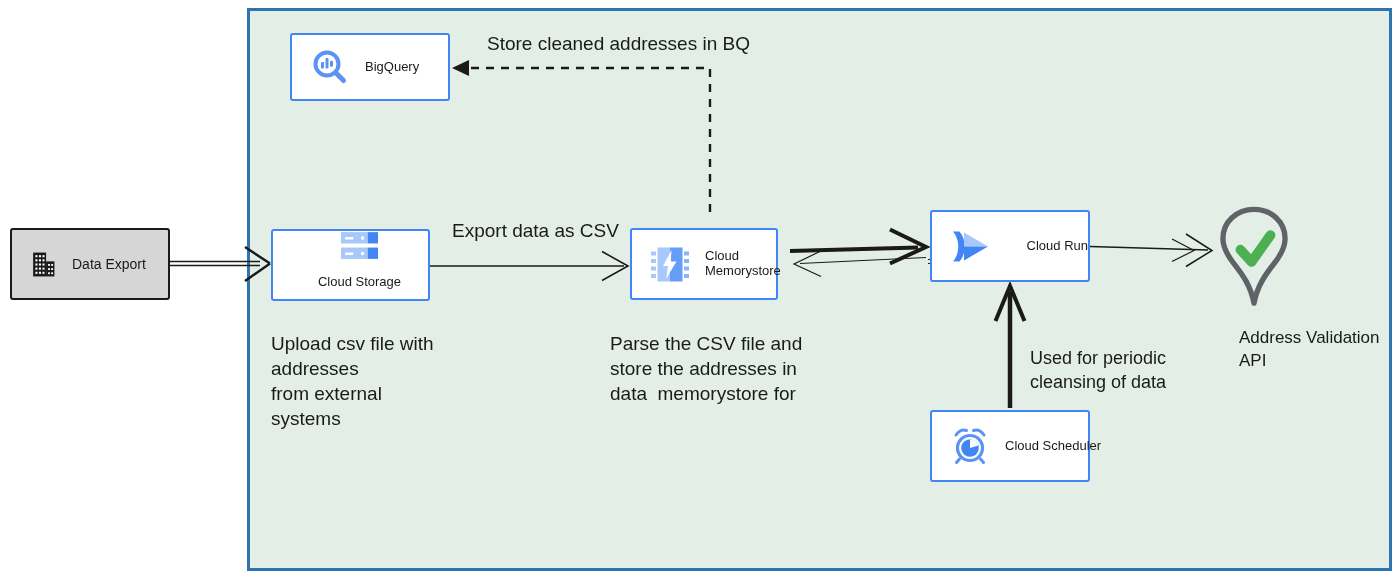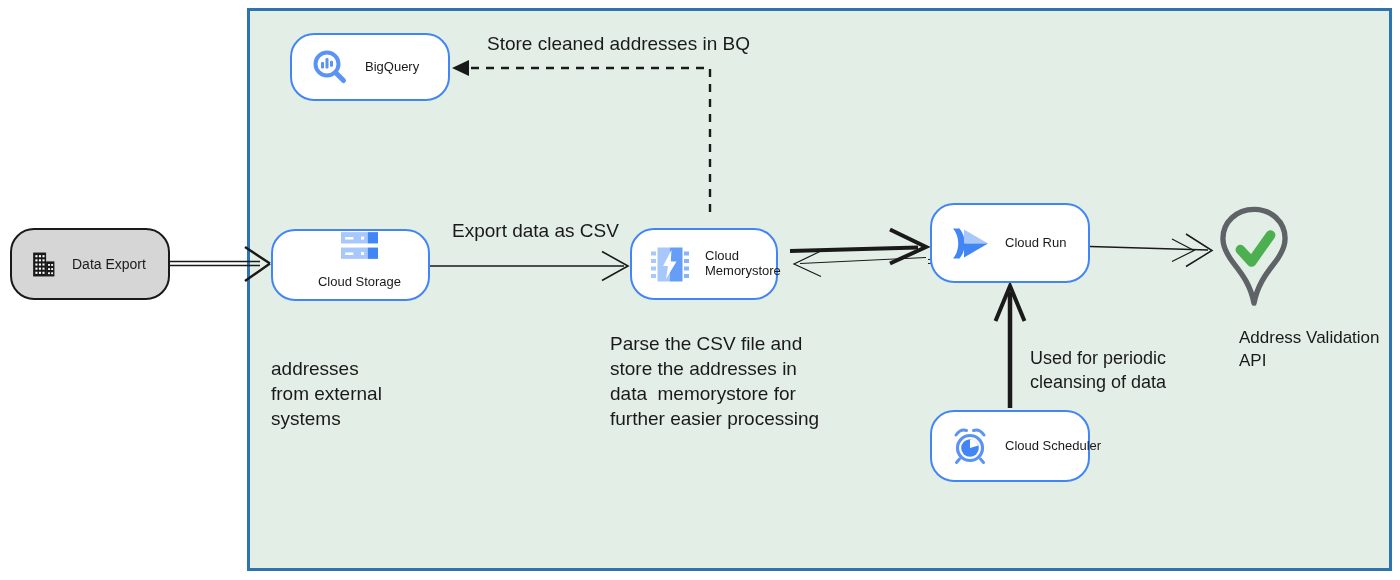--- a/index.html
+++ b/index.html
@@ -6,21 +6,21 @@
   #stage{
     position:relative;width:1400px;height:580px;background:#ffffff;
     font-family:"Liberation Sans", sans-serif;color:#1a1a1a;overflow:hidden;
   }
   .zone{
     position:absolute;left:247px;top:8px;width:1139px;height:557px;
     background:#e3efe6;border:3px solid #2e74ae;box-sizing:content-box;
   }
   .node{
     position:absolute;display:flex;align-items:center;gap:15px;
-    background:#ffffff;border:2px solid #4285f4;border-radius:24px;
+    background:#ffffff;border:2px solid #4285f4;border-radius:3px;
     box-sizing:border-box;padding-left:18px;font-size:13px;line-height:1.15;
   }
   .node .lbl{white-space:pre;}
   .node.gray{background:#d6d6d6;border:2px solid #1a1a1a;font-size:14px;}
   .note{position:absolute;font-size:19px;line-height:25px;white-space:pre;}
   .note .nl{white-space:pre;}
   .small-note{font-size:18px;line-height:24px;}
   .pin-label{position:absolute;font-size:17px;line-height:23px;}
   svg{display:block;}
   #arrows{position:absolute;left:0;top:0;pointer-events:none;}
@@ -160,21 +160,21 @@
             <rect x="34" y="26.5" width="5" height="4"></rect>
         </g>
         <rect x="7.5" y="0" width="12.5" height="34" fill="#a8c7fa"></rect>
         <rect x="20" y="0" width="12.5" height="34" fill="#669df6"></rect>
         <polygon points="21.5,2.5 13,18.5 18,18.5 16,31.5 26.5,14 20.8,14" fill="#ffffff"></polygon>
       </svg>
     </span>
     <span class="lbl"><span>Cloud</span><br><span>Memorystore</span></span>
   </div>
 
-  <div class="node" style="left:930px;top:203px;width:160px;height:80px;">
+  <div class="node" style="left:930px;top:210px;width:160px;height:72px;justify-content:space-between;">
     <span>
       <svg width="40" height="33" viewBox="0 0 40 32">
         <path d="M3,1 C10,9 10,23 3,31 L9.5,31 C16.5,23 16.5,9 9.5,1 Z" fill="#4285f4"></path>
         <polygon points="14,2 38,16 14,16" fill="#a8c7fa"></polygon>
         <polygon points="14,16 38,16 14,30" fill="#4285f4"></polygon>
       </svg>
     </span>
     <span class="lbl">Cloud Run</span>
   </div>
 
@@ -197,19 +197,19 @@
       <path d="M38,100 C34.5,82 26.5,71 17.5,59.5 C9.5,49.5 6,42.5 6,33.5 C6,16.5 20,3.5 38,3.5 C56,3.5 70,16.5 70,33.5 C70,42.5 66.5,49.5 58.5,59.5 C49.5,71 41.5,82 38,100 Z" fill="none" stroke="#5f6368" stroke-width="5.5" stroke-linejoin="round"></path>
       <path d="M24,45 L35.5,57.5 L55,30" fill="none" stroke="#4caf50" stroke-width="10" stroke-linecap="round" stroke-linejoin="round"></path>
     </svg>
   </div>
   <div class="pin-label" style="left:1239px;top:326px;"><span>Address Validation</span><br><span>API</span></div>
 
   <div class="note" style="left:487px;top:31px;">Store cleaned addresses in BQ</div>
 
   <div class="note" style="left:452px;top:218px;">Export data as CSV</div>
 
-  <div class="note" style="left:271px;top:331px;"><br><span class="nl">addresses</span><br><span class="nl">from external</span><br><span class="nl">systems</span></div>
-
-  <div class="note" style="left:610px;top:331px;"><span class="nl">Parse the CSV file and</span><br><span class="nl">store the addresses in</span><br><span class="nl">data  memorystore for</span><br><span class="nl">further easier processing</span></div>
+  <div class="note" style="left:271px;top:331px;"><span class="nl">Upload csv file with</span><br><span class="nl">addresses</span><br><span class="nl">from external</span><br><span class="nl">systems</span></div>
+
+  <div class="note" style="left:610px;top:331px;"><span class="nl">Parse the CSV file and</span><br><span class="nl">store the addresses in</span><br><span class="nl">data  memorystore for</span><br></div>
 
   <div class="note small-note" style="left:1030px;top:346px;"><span class="nl">Used for periodic</span><br><span class="nl">cleansing of data</span></div>
 
 </div>
 
 </body></html>

